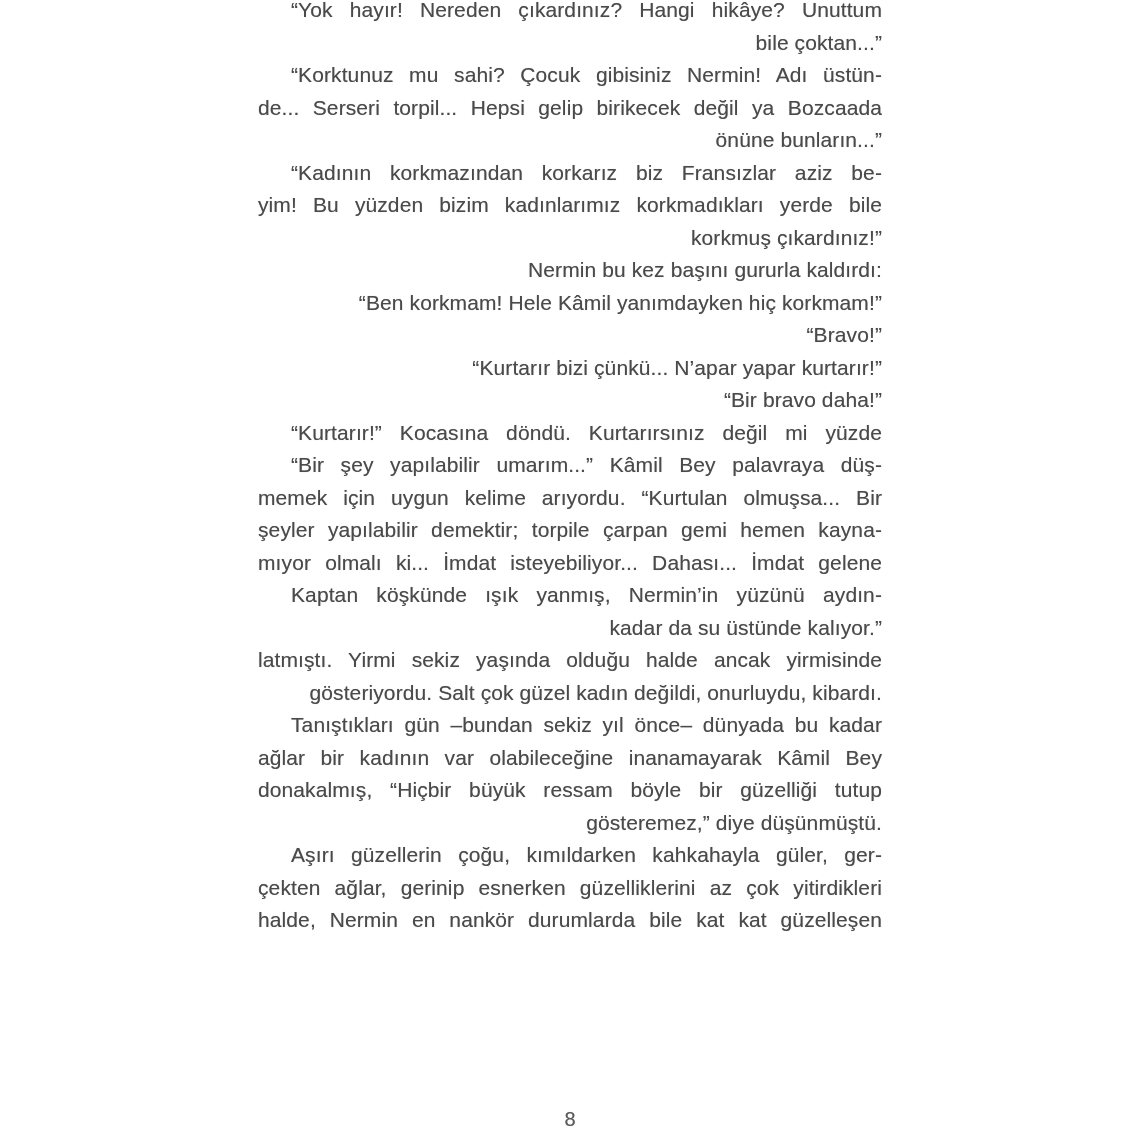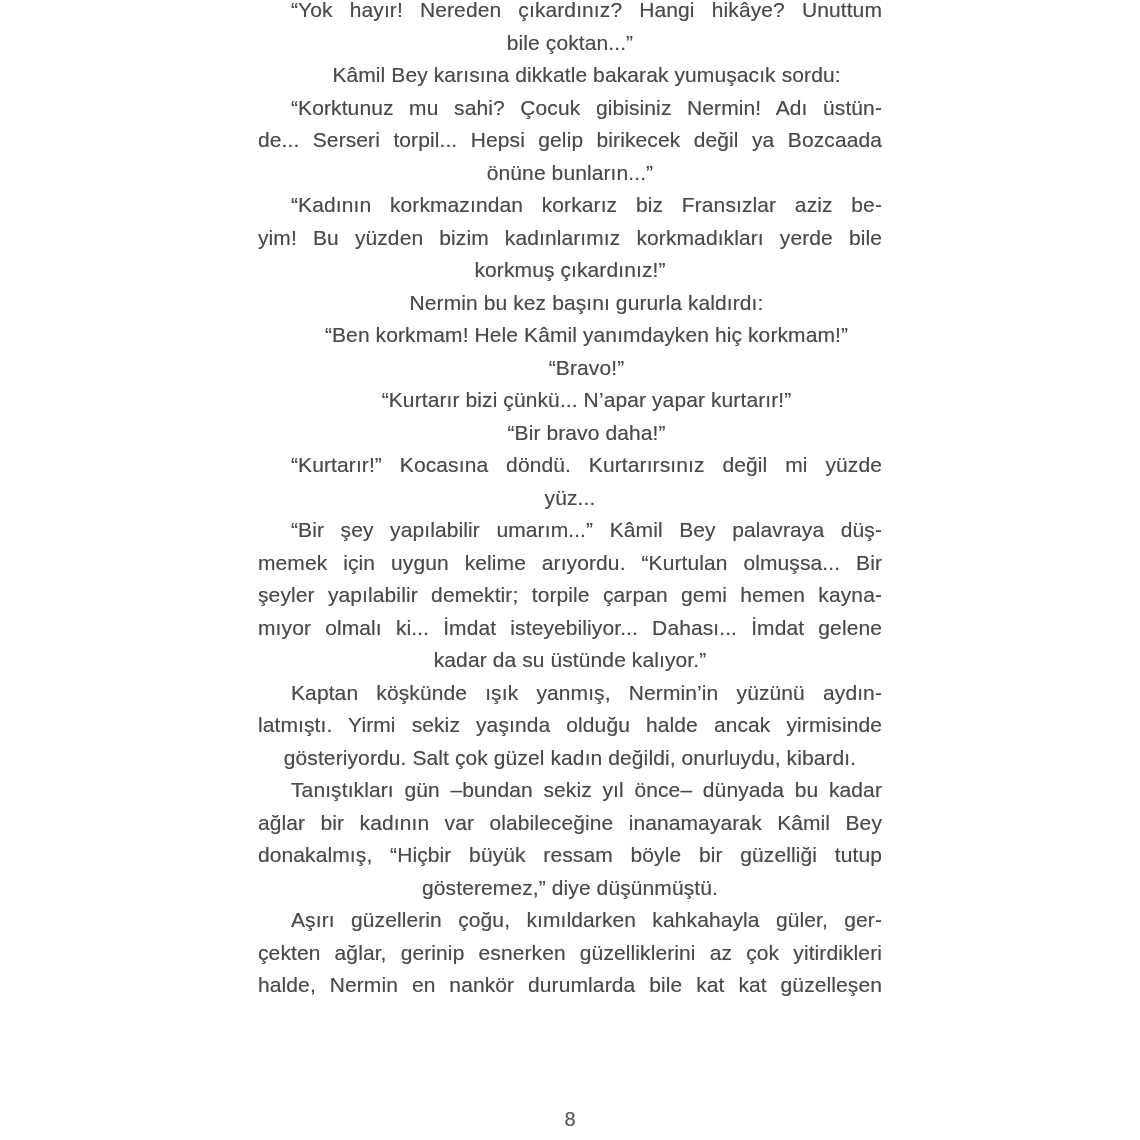--- a/index.html
+++ b/index.html
@@ -21,21 +21,21 @@
     top: -6px;
     width: 624px;
     color: #4a4a4a;
     font-size: 21px;
     line-height: 32.5px;
     letter-spacing: 0.1px;
     text-shadow: 0 0 0.7px rgba(90,90,90,0.55);
   }
   .line {
     white-space: normal;
-    text-align: center;
+    text-align: right;
   }
   .line.just {
     text-align: justify;
     text-align-last: justify;
   }
   .line.indent {
     padding-left: 33px;
   }
   
   .line.indent.just {
@@ -54,40 +54,38 @@
     text-shadow: 0 0 0.7px rgba(90,90,90,0.5);
   }
 </style>
 </head>
 <body>
 
 <div class="page">
   <div class="page-text">
       <div class="line indent just">“Yok hayır! Nereden çıkardınız? Hangi hikâye? Unuttum</div>
       <div class="line">bile çoktan...”</div>
-      <div class="line indent">Kâmil Bey karısına dikkatle bakarak yumuşacık sordu:</div>
       <div class="line indent just">“Korktunuz mu sahi? Çocuk gibisiniz Nermin! Adı üstün-</div>
       <div class="line just">de... Serseri torpil... Hepsi gelip birikecek değil ya Bozcaada</div>
       <div class="line">önüne bunların...”</div>
       <div class="line indent just">“Kadının korkmazından korkarız biz Fransızlar aziz be-</div>
       <div class="line just">yim! Bu yüzden bizim kadınlarımız korkmadıkları yerde bile</div>
       <div class="line">korkmuş çıkardınız!”</div>
       <div class="line indent">Nermin bu kez başını gururla kaldırdı:</div>
       <div class="line indent">“Ben korkmam! Hele Kâmil yanımdayken hiç korkmam!”</div>
       <div class="line indent">“Bravo!”</div>
       <div class="line indent">“Kurtarır bizi çünkü... N’apar yapar kurtarır!”</div>
       <div class="line indent">“Bir bravo daha!”</div>
       <div class="line indent just">“Kurtarır!” Kocasına döndü. Kurtarırsınız değil mi yüzde</div>
-      <div class="line">yüz...</div>
       <div class="line indent just">“Bir şey yapılabilir umarım...” Kâmil Bey palavraya düş-</div>
       <div class="line just">memek için uygun kelime arıyordu. “Kurtulan olmuşsa... Bir</div>
       <div class="line just">şeyler yapılabilir demektir; torpile çarpan gemi hemen kayna-</div>
       <div class="line just">mıyor olmalı ki... İmdat isteyebiliyor... Dahası... İmdat gelene</div>
+      <div class="line indent just">Kaptan köşkünde ışık yanmış, Nermin’in yüzünü aydın-</div>
       <div class="line">kadar da su üstünde kalıyor.”</div>
-      <div class="line indent just">Kaptan köşkünde ışık yanmış, Nermin’in yüzünü aydın-</div>
       <div class="line just">latmıştı. Yirmi sekiz yaşında olduğu halde ancak yirmisinde</div>
       <div class="line">gösteriyordu. Salt çok güzel kadın değildi, onurluydu, kibardı.</div>
       <div class="line indent just">Tanıştıkları gün –bundan sekiz yıl önce– dünyada bu kadar</div>
       <div class="line just">ağlar bir kadının var olabileceğine inanamayarak Kâmil Bey</div>
       <div class="line just">donakalmış, “Hiçbir büyük ressam böyle bir güzelliği tutup</div>
       <div class="line">gösteremez,” diye düşünmüştü.</div>
       <div class="line indent just">Aşırı güzellerin çoğu, kımıldarken kahkahayla güler, ger-</div>
       <div class="line just">çekten ağlar, gerinip esnerken güzelliklerini az çok yitirdikleri</div>
       <div class="line just">halde, Nermin en nankör durumlarda bile kat kat güzelleşen</div>
     </div>

